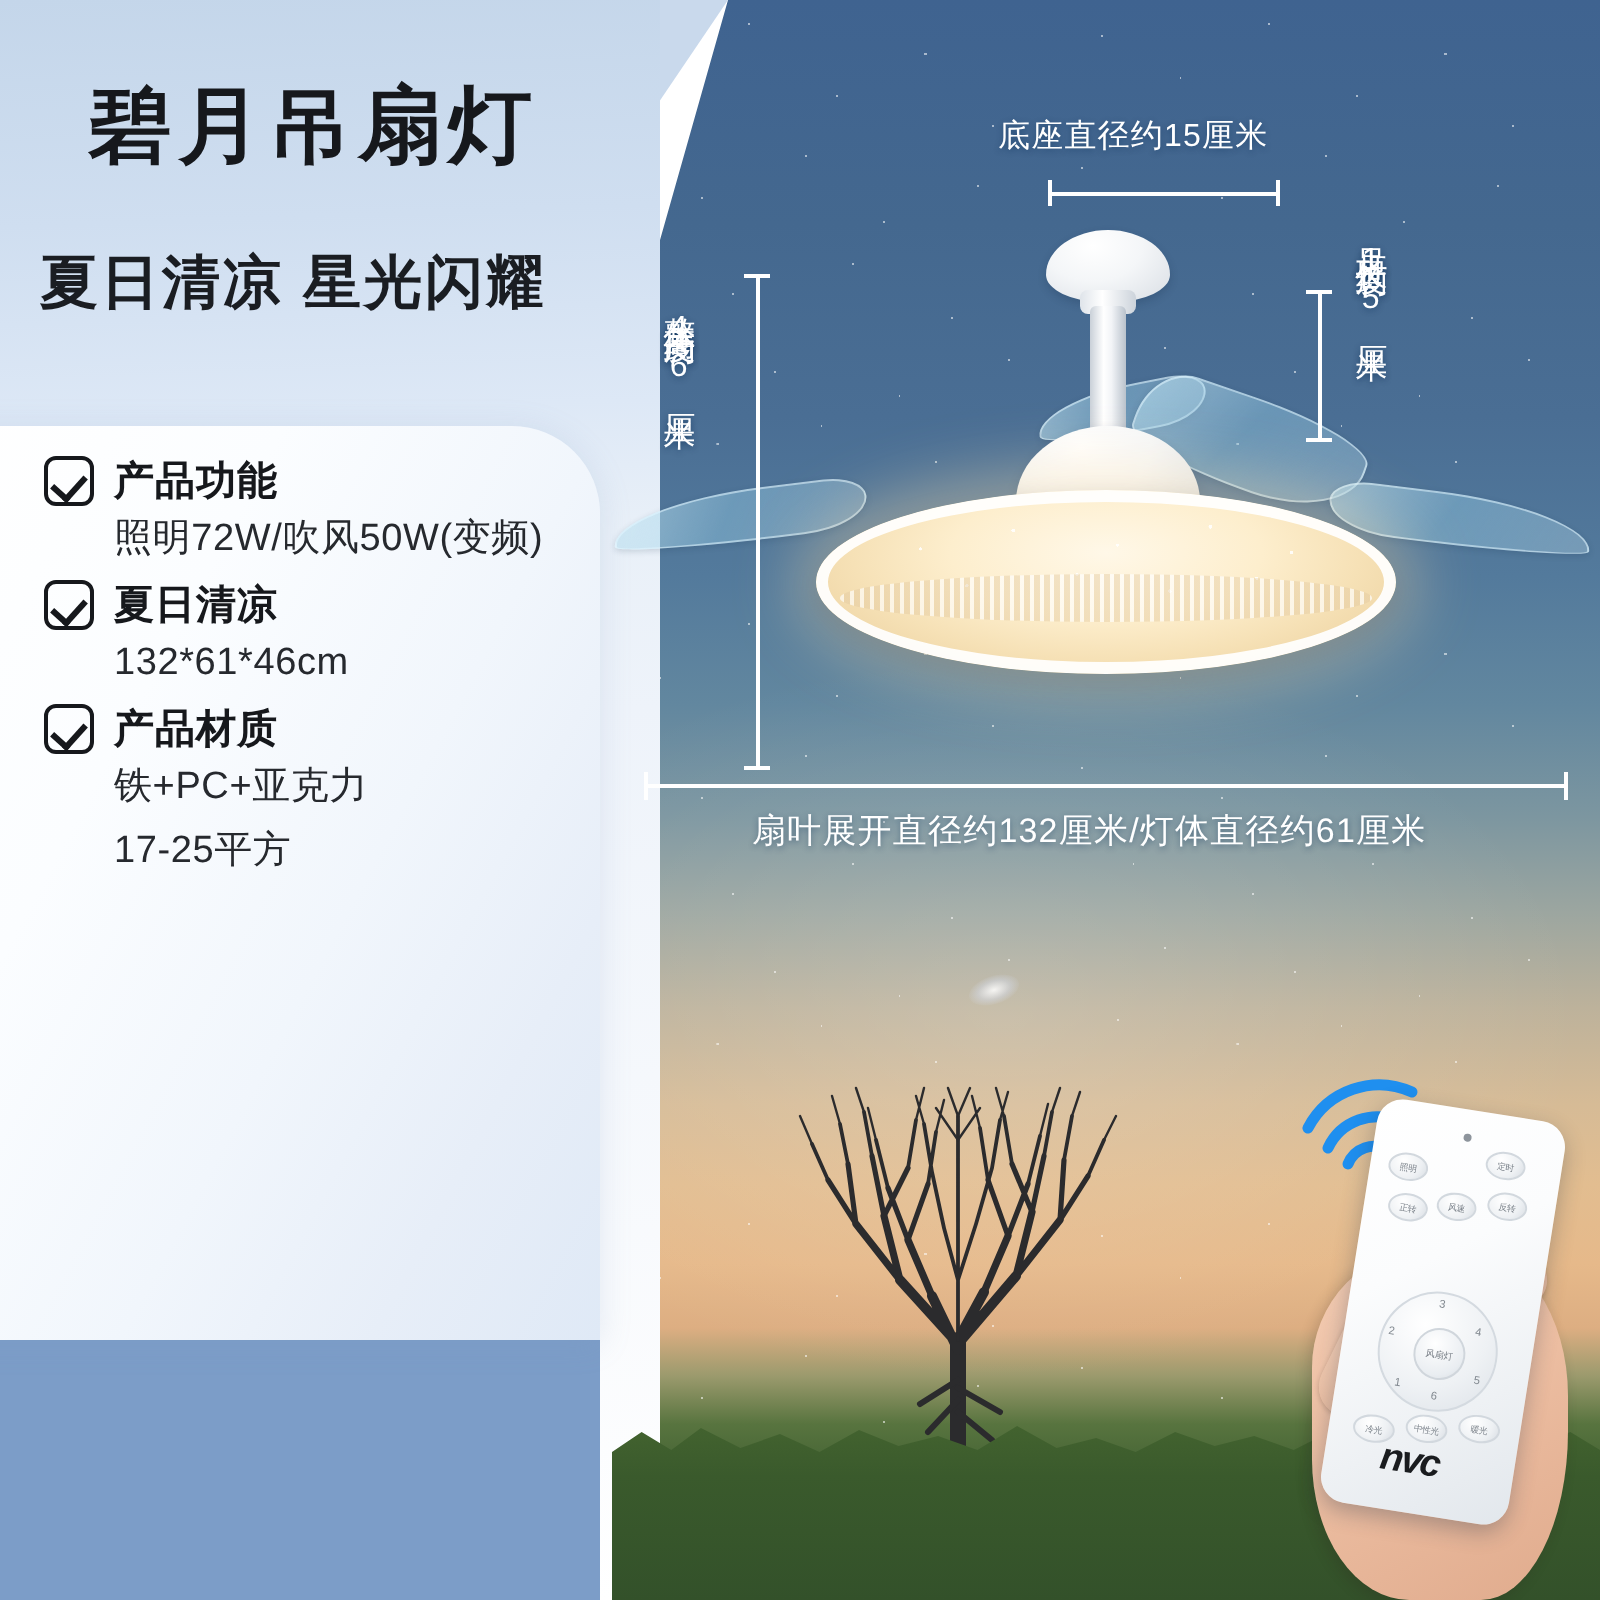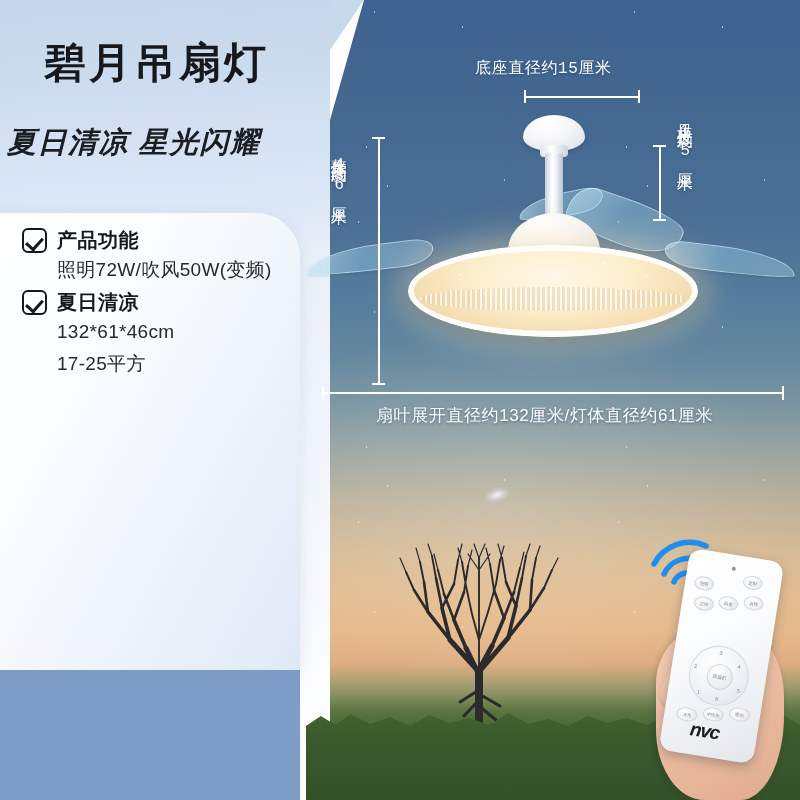--- a/index.html
+++ b/index.html
@@ -21,23 +21,23 @@
     position:absolute; left:0; top:668px; width:300px; height:132px;
     background:#7c9dc8; z-index:4;
   }
   .head-block{ position:absolute; left:0; top:0; width:392px; height:215px; z-index:6; }
   .title{
     position:absolute; left:44px; top:42px;
     font-size:42px; font-weight:700; color:#16181c;
     letter-spacing:3px; line-height:1;
   }
   .subtitle{
-    position:absolute; left:7px; top:128px;
+    position:absolute; left:20px; top:128px;
     font-size:29px; font-weight:700; color:#1a1d22;
-    letter-spacing:1.5px; line-height:1;font-style:italic;
+    letter-spacing:1.5px; line-height:1;
   }
 
   
   .spec-panel{
     position:absolute; left:-30px; top:213px; width:330px; height:457px;
     background:linear-gradient(118deg,#ffffff 0%,#fbfdff 30%,#f1f6fc 58%,#e7eef8 80%,#dfe9f6 100%);
     border-radius:0 44px 0 0;
     box-shadow:0 2px 16px rgba(120,150,190,.18);
     z-index:6;
   }
@@ -226,21 +226,21 @@
   .dim-vert{
     writing-mode:vertical-rl; text-orientation:upright;
     letter-spacing:2px; line-height:1.05;
   }
   .bar-h{ position:absolute; background:#ffffff; height:1.6px; }
   .bar-v{ position:absolute; background:#ffffff; width:1.6px; }
   .cap-v{ position:absolute; background:#ffffff; width:1.6px; height:13px; }
   .cap-h{ position:absolute; background:#ffffff; height:1.6px; width:13px; }
 
   
-  .d-base-txt{ left:475px; top:58px;font-family:Liberation Mono, monospace; }
+  .d-base-txt{ left:499px; top:58px; }
   .d-base-bar{ left:524px; top:96px; width:116px; }
   .d-base-c1{ left:524px; top:90px; }
   .d-base-c2{ left:638px; top:90px; }
 
   
   .d-h-txt{ left:330px; top:146px; }
   .d-h-bar{ left:378px; top:137px; height:247px; }
   .d-h-c1{ left:372px; top:137px; }
   .d-h-c2{ left:372px; top:383px; }
 
@@ -436,18 +436,25 @@
           <div class="spec-value">照明72W/吹风50W(变频)</div>
         </div>
         <div class="spec-item">
           <div class="spec-head">
             <span class="chk"></span>
             <span class="spec-label">夏日清凉</span>
           </div>
           <div class="spec-value">132*61*46cm</div>
         </div>
         <div class="spec-item">
+          <div class="spec-head">
+            <span class="chk"></span>
+            <span class="spec-label">产品材质</span>
+          </div>
+          <div class="spec-value">铁+PC+亚克力</div>
+        </div>
+        <div class="spec-item">
           <div class="spec-value">17-25平方</div>
         </div>
       </div>
   </div>
 
 </div>
 
 </body></html>

